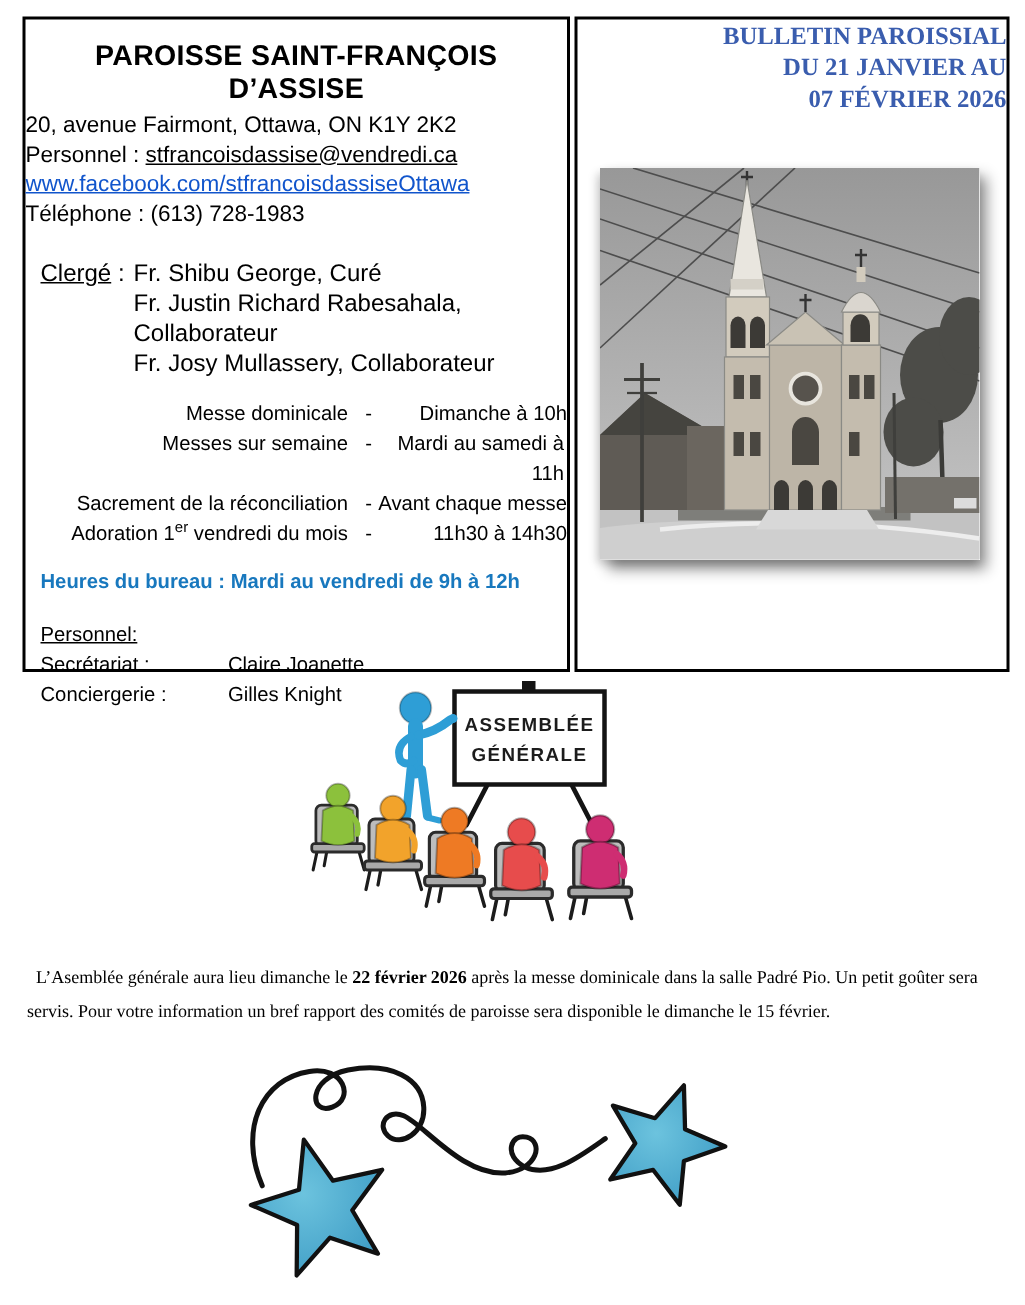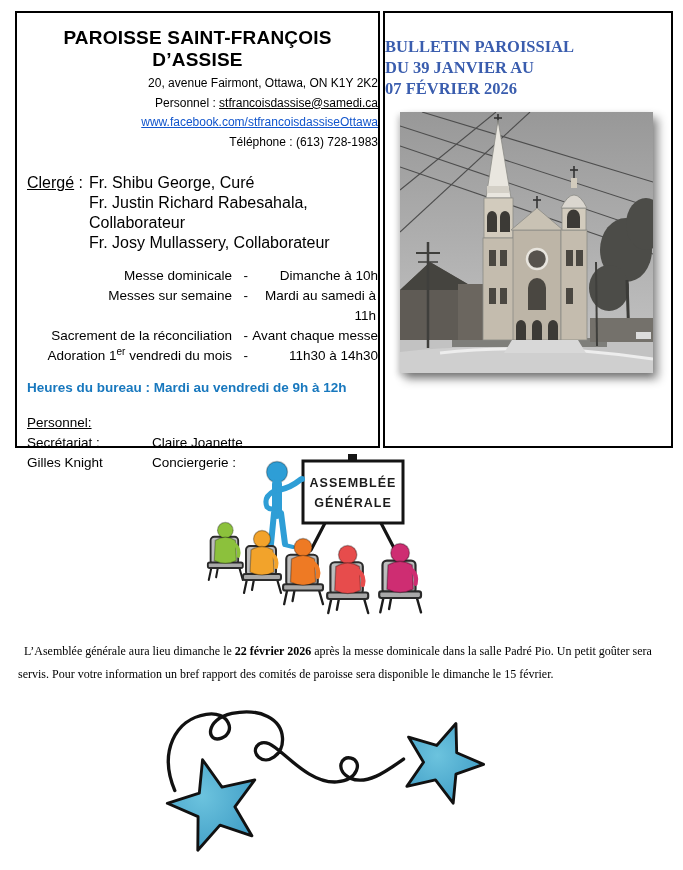--- a/index.html
+++ b/index.html
@@ -3,38 +3,38 @@
 <meta charset="utf-8">
 <style>
   html,body{margin:0;padding:0;background:#fff;}
   #page{position:relative;width:683px;height:870px;background:#fff;overflow:hidden;
         font-family:"Liberation Sans",sans-serif;color:#000;}
 
   
   .box-left{position:absolute;left:15px;top:11px;width:365px;height:437px;
             border:2px solid #000;box-sizing:border-box;background:#fff;}
   .pl-title{margin-top:14px;text-align:center;font-size:19px;font-weight:bold;letter-spacing:.2px;}
-  .pl-addr{margin-top:3px;text-align:right;font-size:12px;line-height:19.5px;}
+  .pl-addr{margin-top:3px;text-align:left;font-size:15px;line-height:19.5px;}
   .u{text-decoration:underline;}
   .fb-link{color:var(--link_blue);text-decoration:underline;}
   .clergy{margin:21px 0 0 10px;display:grid;grid-template-columns:62px auto;
           font-size:16px;line-height:20px;}
   .sched{margin:13px 0 0 10px;display:grid;grid-template-columns:205px 16px auto;
          font-size:13.5px;line-height:20px;text-align:right;}
   .sched .wrapval{max-width:128px;}
   sup{font-size:10px;line-height:0;}
   .office{margin:14px 0 0 10px;font-size:13.5px;font-weight:bold;color:var(--accent_blue);white-space:nowrap;}
   .pers-head{margin:18px 0 0 10px;font-size:13.5px;line-height:20px;text-decoration:underline;}
   .pers{margin:0 0 0 10px;display:grid;grid-template-columns:125px auto;
         font-size:13.5px;line-height:20px;}
 
   
   .box-right{position:absolute;left:383px;top:11px;width:290px;height:437px;
              border:2px solid #000;box-sizing:border-box;background:#fff;}
-  .bulletin-title{margin-top:23px;text-align:left;font-family:"Liberation Serif",serif;
+  .bulletin-title{margin-top:0;text-align:right;font-family:"Liberation Serif",serif;
                   font-weight:bold;font-size:16.5px;line-height:21px;color:var(--title_blue);}
   .photo{position:absolute;left:15px;top:99px;width:253px;height:261px;
          box-shadow:5px 6px 9px rgba(0,0,0,.45),-2px 3px 6px rgba(0,0,0,.18);}
   .photo svg{display:block;}
 
   
   .clipart{position:absolute;left:205px;top:452px;width:275px;height:172px;}
   .doodle{position:absolute;left:133px;top:700px;width:360px;height:162px;}
   .board-text{font-family:"Liberation Sans",sans-serif;font-weight:bold;fill:#1c1c1c;}
 
@@ -46,21 +46,21 @@
 </style>
 </head>
 <body>
 
 <div id="page">
 
   <div class="box-left">
     <div class="pl-title">PAROISSE SAINT-FRANÇOIS D’ASSISE</div>
     <div class="pl-addr">
       <div>20, avenue Fairmont, Ottawa, ON K1Y 2K2</div>
-      <div><span>Personnel : </span><span class="u">stfrancoisdassise@samedi.ca</span></div>
+      <div><span>Personnel : </span><span class="u">stfrancoisdassise@vendredi.ca</span></div>
       <div><span class="fb-link">www.facebook.com/stfrancoisdassiseOttawa</span></div>
       <div>Téléphone : (613) 728-1983</div>
     </div>
 
     <div class="clergy">
       <div><span class="u">Clergé</span><span> :</span></div>
       <div>Fr. Shibu George, Curé</div>
       <div></div>
       <div>Fr. Justin Richard Rabesahala,  Collaborateur</div>
       <div></div>
@@ -84,29 +84,29 @@
       <div>-</div>
       <div>11h30 à 14h30</div>
     </div>
 
     <div class="office">Heures du bureau : Mardi au vendredi de 9h à 12h</div>
 
     <div class="pers-head">Personnel:</div>
     <div class="pers">
       <div>Secrétariat :</div>
       <div>Claire Joanette</div>
+      <div>Conciergerie :</div>
       <div>Gilles Knight</div>
-      <div>Conciergerie :</div>
     </div>
   </div>
 
   <div class="box-right">
     <div class="bulletin-title">
       <div>BULLETIN PAROISSIAL</div>
-      <div>DU 39 JANVIER AU</div>
+      <div>DU 21 JANVIER AU</div>
       <div>07 FÉVRIER 2026</div>
     </div>
 
     <div class="photo">
       <svg width="253" height="261" viewBox="0 0 253 261">
         <defs>
           <linearGradient id="sky" x1="0" y1="0" x2="0" y2="1">
             <stop offset="0" stop-color="#989898"></stop>
               <stop offset="1" stop-color="#c6c6c6"></stop>
           </linearGradient>

